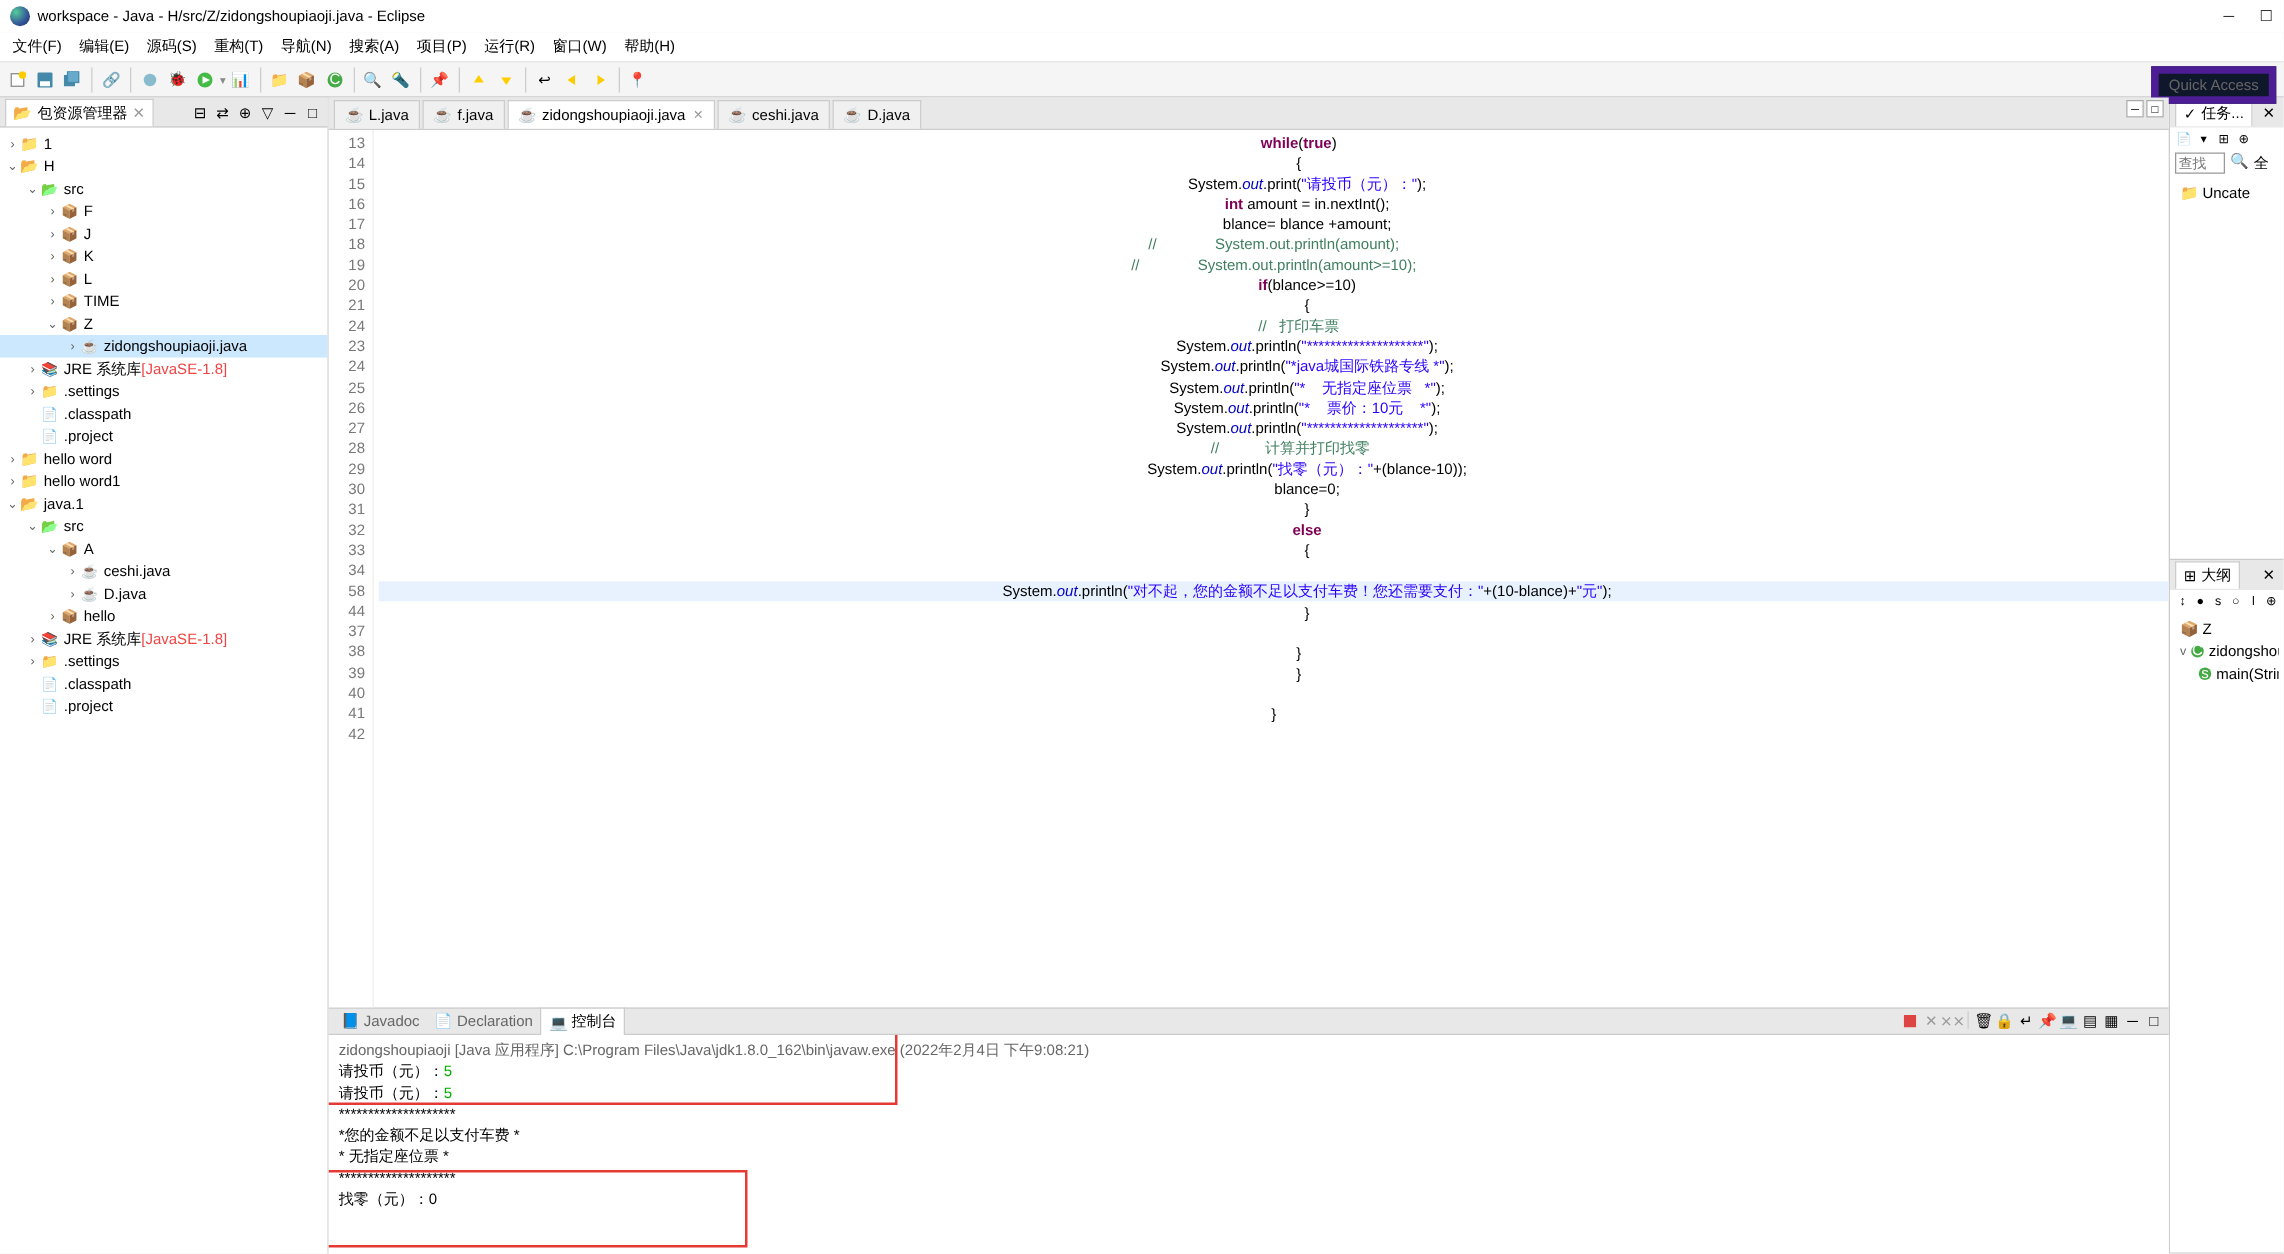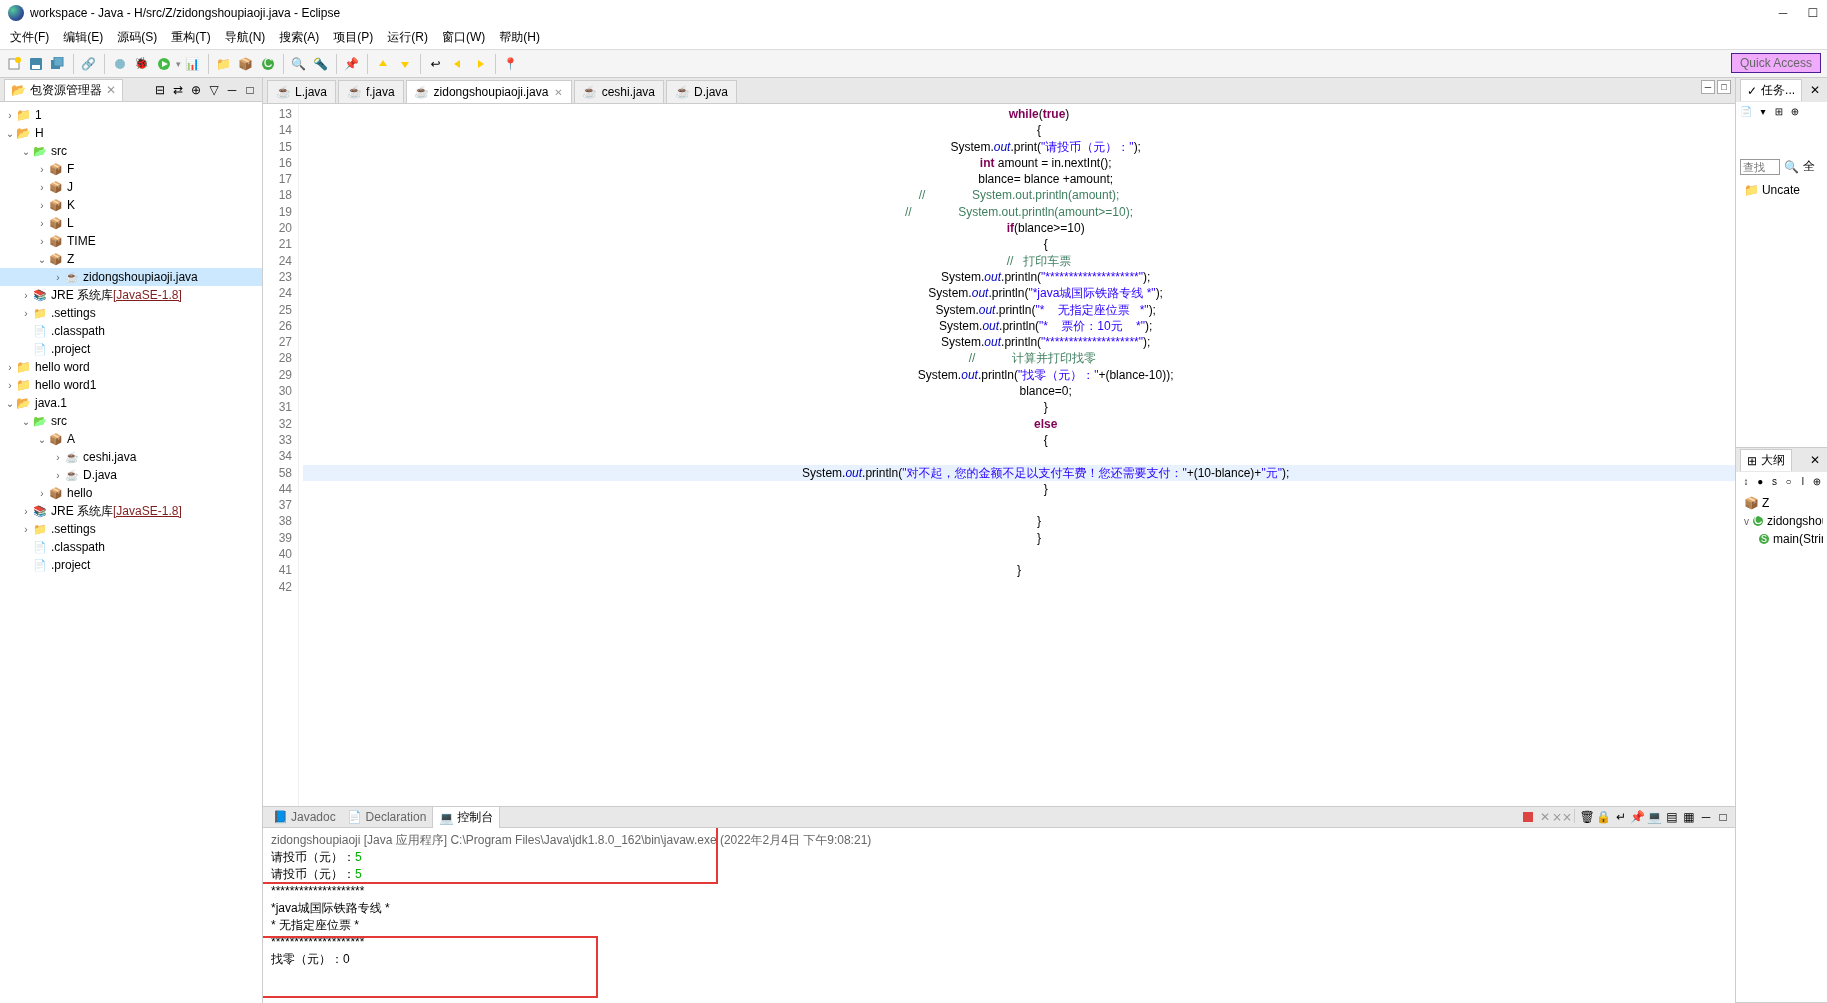--- a/index.html
+++ b/index.html
@@ -7,40 +7,40 @@
 .titlebar { height:26px; background:#fff; display:flex; align-items:center; padding:0 8px; justify-content:space-between; }
 .titlebar .left { display:flex; align-items:center; gap:6px; }
 .eclipse-icon { width:16px; height:16px; border-radius:50%; background:radial-gradient(circle at 30% 30%,#5c9 0%,#359 60%,#135 100%); }
 .winbtns { display:flex; gap:18px; }
 .winbtn { width:12px; height:12px; display:flex; align-items:center; justify-content:center; color:#333; }
 .menubar { height:24px; background:#fff; display:flex; align-items:center; padding:0 4px; gap:2px; border-bottom:1px solid #ddd; }
 .menuitem { padding:2px 6px; cursor:default; }
 .toolbar { height:28px; background:#f5f5f5; border-bottom:1px solid #ccc; display:flex; align-items:center; padding:0 4px; gap:2px; position:relative; }
 .tbicon { width:18px; height:18px; display:inline-flex; align-items:center; justify-content:center; margin:0 1px; cursor:pointer; border-radius:2px; }
 .tbsep { width:1px; height:20px; background:#ccc; margin:0 3px; }
-.quick-access { position:absolute; right:6px; top:3px; border:1px solid #4c1d95; padding:2px 8px; background:#f0abfc; color:#666; }
+.quick-access { position:absolute; right:6px; top:3px; border:6px solid #4c1d95; padding:2px 8px; background:#0f172a; color:#666; }
 .workbench { display:flex; height:calc(1003px - 26px - 24px - 28px); }
 .left-panel { width:263px; background:#fff; border-right:1px solid #ccc; display:flex; flex-direction:column; }
 .view-tabbar { height:24px; background:#e8e8e8; border-bottom:1px solid #ccc; display:flex; align-items:center; padding:0 4px; justify-content:space-between; }
 .view-tab { display:flex; align-items:center; gap:4px; padding:2px 6px; background:#fff; border:1px solid #ccc; border-bottom:none; }
 .view-toolbar { display:flex; gap:2px; }
 .tree { padding:4px 0; overflow:auto; flex:1; }
 .tree-row { display:flex; align-items:center; height:18px; padding-left:4px; cursor:default; white-space:nowrap; }
 .tree-row.selected { background:#cce8ff; }
 .twisty { width:12px; display:inline-block; text-align:center; color:#666; font-size:10px; }
 .ticon { width:16px; height:14px; display:inline-flex; align-items:center; justify-content:center; margin-right:3px; }
 .proj-open::before { content:"📂"; font-size:12px; }
 .proj-closed::before { content:"📁"; font-size:12px; }
 .pkg::before { content:"📦"; font-size:11px; }
 .srcf::before { content:"📂"; font-size:11px; filter:hue-rotate(60deg); }
 .jfile::before { content:"☕"; font-size:11px; }
 .jar::before { content:"📚"; font-size:11px; }
 .gfile::before { content:"📄"; font-size:11px; }
 .gfolder::before { content:"📁"; font-size:11px; }
-.jre { color:#7f1d1d;text-decoration:underline; }
+.jre { color:#ef4444; }
 .center-panel { flex:1; display:flex; flex-direction:column; background:#fff; }
 .editor-tabs { height:26px; background:#e8e8e8; border-bottom:1px solid #ccc; display:flex; align-items:flex-end; padding-left:4px; position:relative; }
 .etab { display:flex; align-items:center; gap:4px; padding:4px 8px; background:#f0f0f0; border:1px solid #ccc; border-bottom:none; margin-right:2px; cursor:pointer; position:relative; }
 .etab.active { background:#fff; }
 .etab .close { color:#999; font-size:10px; margin-left:2px; }
 .editor-body { flex:1; display:flex; overflow:hidden; position:relative; }
 .gutter { width:36px; background:#fff; border-right:1px solid #eee; text-align:right; padding:2px 6px 0 0; color:#787878; font-family:Consolas,monospace; font-size:13px; line-height:16.3px; }
 .codewrap { flex:1; overflow:auto; }
 .code { font-family:Consolas,monospace; font-size:13px; line-height:16.3px; padding:2px 0 0 4px; white-space:pre;text-align:center; }
 .kw { color:#7f0055; font-weight:bold; }
@@ -54,21 +54,21 @@
 .console-toolbar { display:flex; gap:1px; }
 .cticon { width:16px; height:16px; display:inline-flex; align-items:center; justify-content:center; cursor:pointer; }
 .console { height:175px; background:#fff; overflow:auto; padding:4px 8px; font-family:Consolas,"Microsoft YaHei",monospace; font-size:13px; line-height:17px; position:relative; }
 .console .hdr { color:#666; }
 .console .inp { color:#00b000; }
 .redbox { position:absolute; border:2px solid #e53935; pointer-events:none; }
 .right-panel { width:92px; background:#fff; border-left:1px solid #ccc; display:flex; flex-direction:column; }
 .rp-section { border-bottom:1px solid #ccc; }
 .rp-tabbar { height:24px; background:#e8e8e8; display:flex; align-items:center; padding:0 4px; justify-content:space-between; }
 .rp-body { padding:4px; font-size:11px; }
-.search-row { display:flex; align-items:center; gap:4px; padding:2px 4px;margin-top:36px; }
+.search-row { display:flex; gap:4px; padding:2px 4px; }
 .search-row input { width:40px; border:1px solid #999; padding:1px 2px; font-size:11px; }
 .mini-toolbar { display:flex; gap:2px; padding:2px 4px; }
 .mticon { width:14px; height:14px; display:inline-flex; align-items:center; justify-content:center; font-size:10px; }
 .outline-item { padding:2px 4px; display:flex; align-items:center; gap:3px; white-space:nowrap; overflow:hidden; }
 svg { display:block; }
 .editor-ctrl { position:absolute; right:4px; top:2px; display:flex; gap:2px; }
 .ecicon { width:14px; height:14px; border:1px solid #aaa; background:#fff; display:flex; align-items:center; justify-content:center; font-size:9px; cursor:pointer; }
 </style>
 </head>
 <body>
@@ -438,21 +438,21 @@
       </div>
     </div>
 
     <div class="console" id="console">
       <div class="redbox" style="left:-55px; top:-16px; width:510px; height:72px;"></div>
       <div class="redbox" style="left:-55px; top:108px; width:390px; height:62px;"></div>
     <div class="hdr">zidongshoupiaoji [Java 应用程序] C:\Program Files\Java\jdk1.8.0_162\bin\javaw.exe  (2022年2月4日 下午9:08:21)</div>
         <div><span>请投币（元）：</span><span class="inp">5</span></div>
         <div><span>请投币（元）：</span><span class="inp">5</span></div>
         <div><span>********************</span></div>
-        <div><span>*java城国际铁路专线 *</span></div>
+        <div><span>*您的金额不足以支付车费 *</span></div>
         <div><span>*    无指定座位票   *</span></div>
         <div><span>********************</span></div>
         <div><span>找零（元）：0</span></div>
       </div>
   </div>
 
   <div class="right-panel">
     <div class="rp-section" style="height:370px">
       <div class="rp-tabbar">
         <div class="view-tab">

